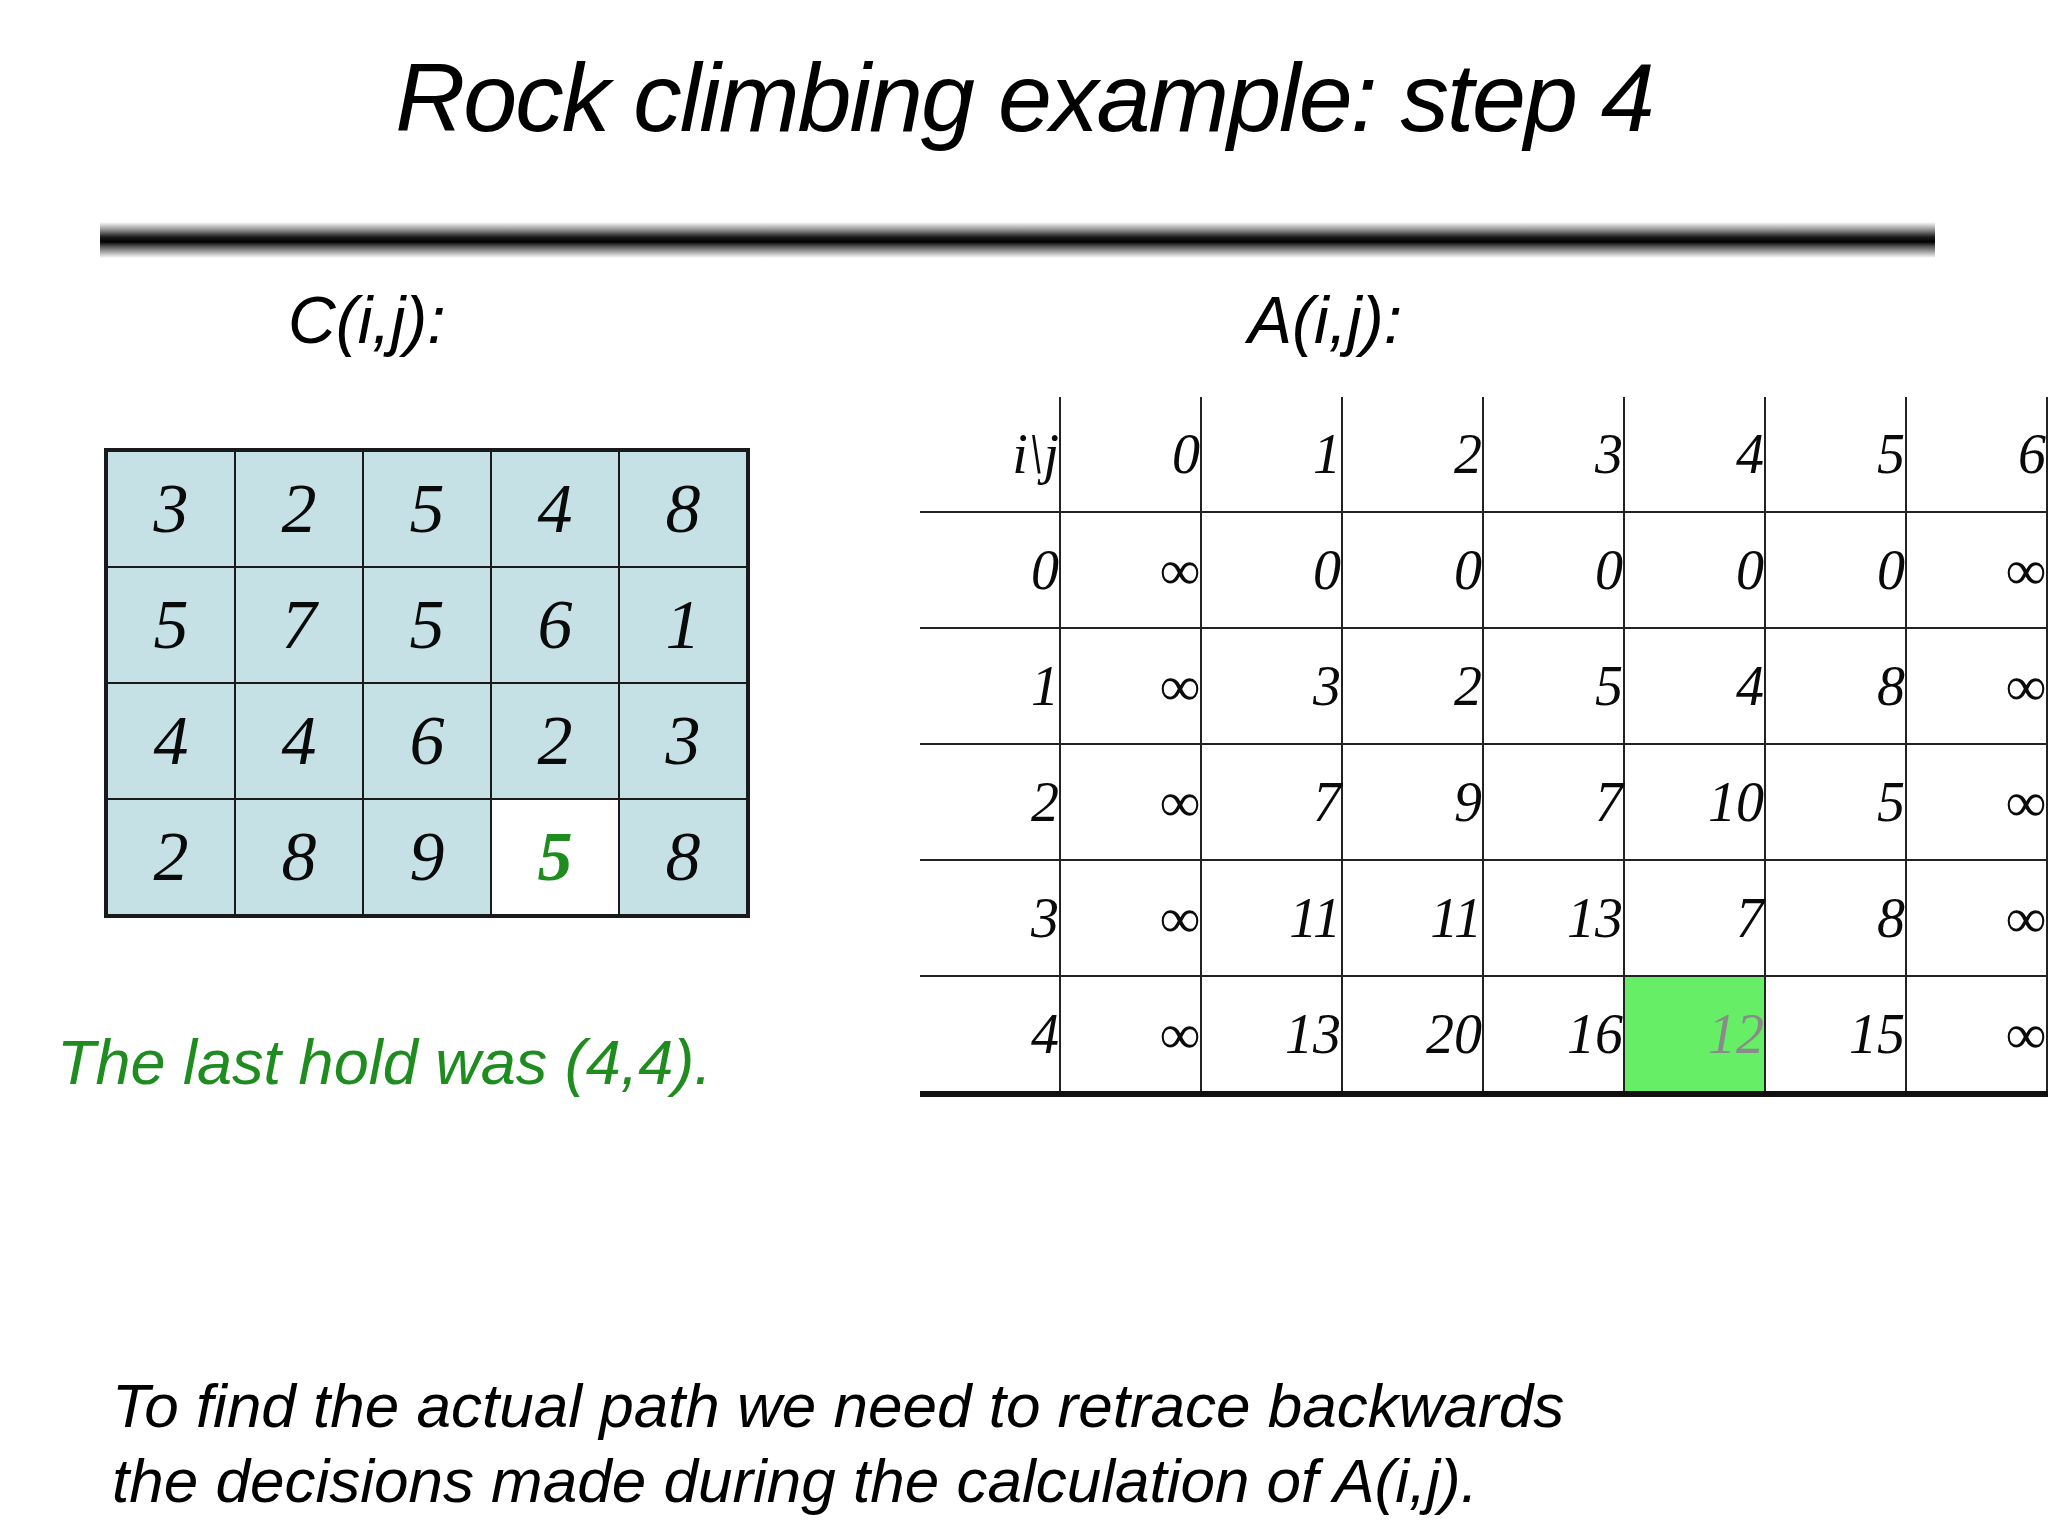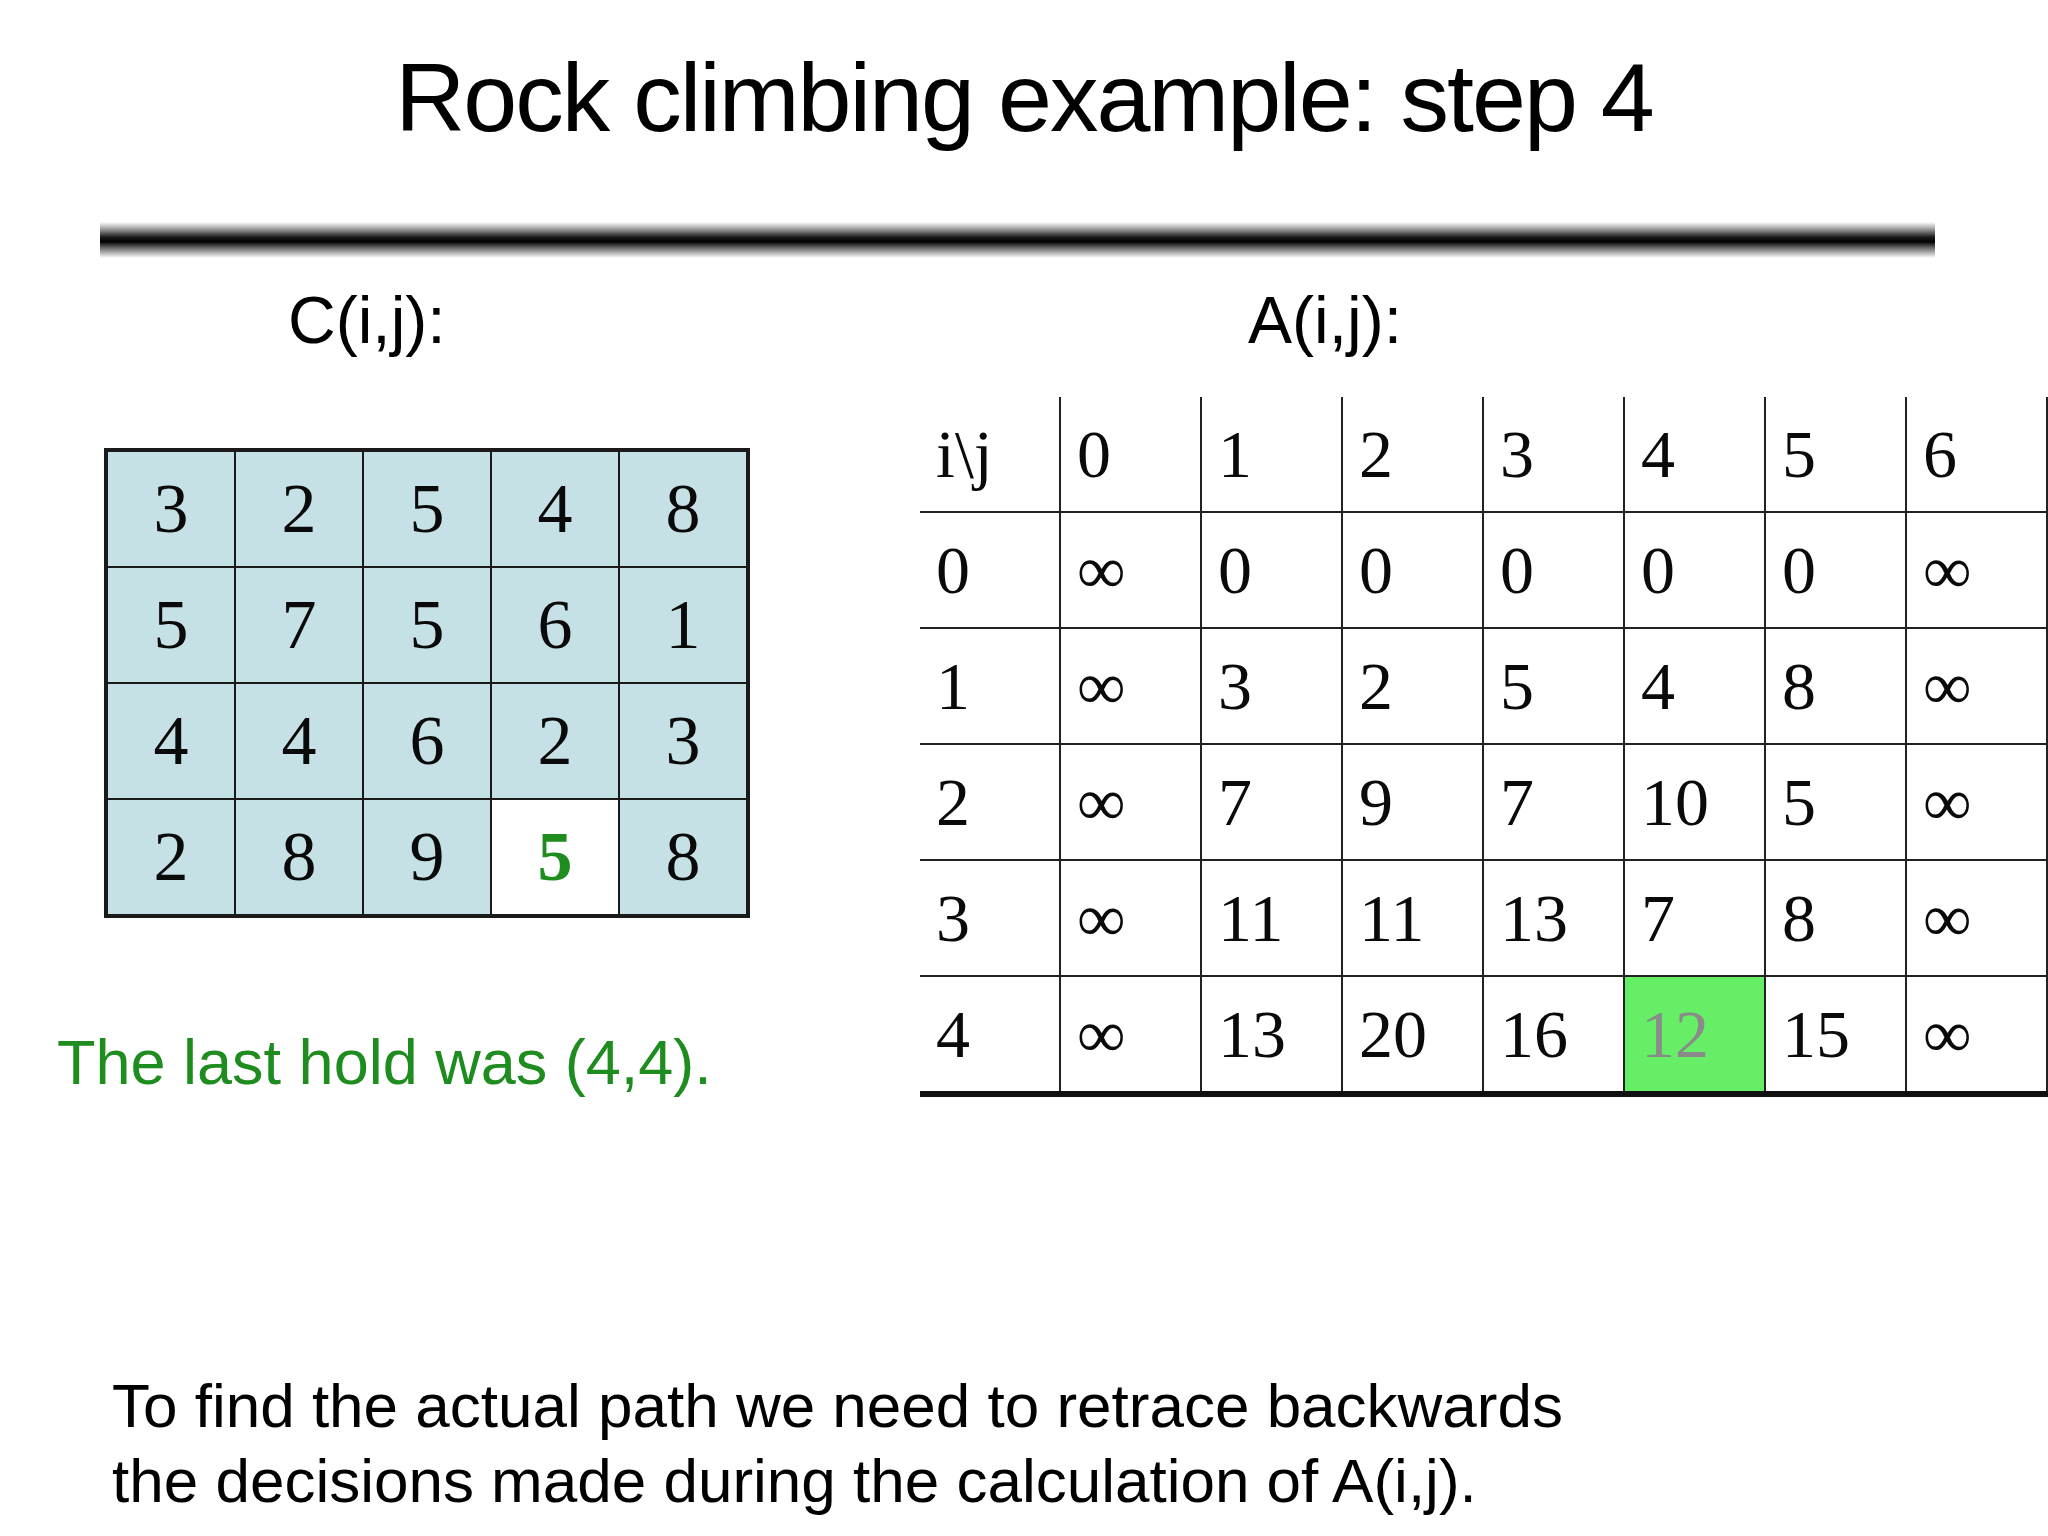--- a/index.html
+++ b/index.html
@@ -9,20 +9,21 @@
     --muted-gray:#8a8a8a;
   }
   html,body{margin:0;padding:0;background:#ffffff;}
   .slide{
     position:relative;
     width:2048px;height:1536px;
     background:#ffffff;
     overflow:hidden;
     font-family:"Liberation Sans",sans-serif;
     color:#000;
+    font-style:italic;
   }
   .title{
     position:absolute;
     left:0;top:42px;width:100%;
     margin:0;
     text-align:center;
     font-size:97px;
     font-weight:400;
     letter-spacing:-2px;
     color:#000;
@@ -66,22 +67,22 @@
 
   
   .a-table{
     position:absolute;left:920px;top:397px;
   }
   .a-table td{
     width:123px;height:114px;
     border:2px solid #222222;
     background:#ffffff;
     font-family:"Liberation Serif",serif;
-    font-size:68px;
-    text-align:left;vertical-align:middle;
+    font-size:56px;
+    text-align:right;vertical-align:middle;
     padding:0 0 0 16px;
     color:#0a0a0a;
   }
   .a-table tr:first-child td{border-top:none;}
   .a-table td:first-child{border-left:none;}
   .a-table tr:last-child td{border-bottom:6px solid #111111;}
   .a-table td.hl{
     background:var(--highlight-green);
     color:var(--muted-gray);
   }

